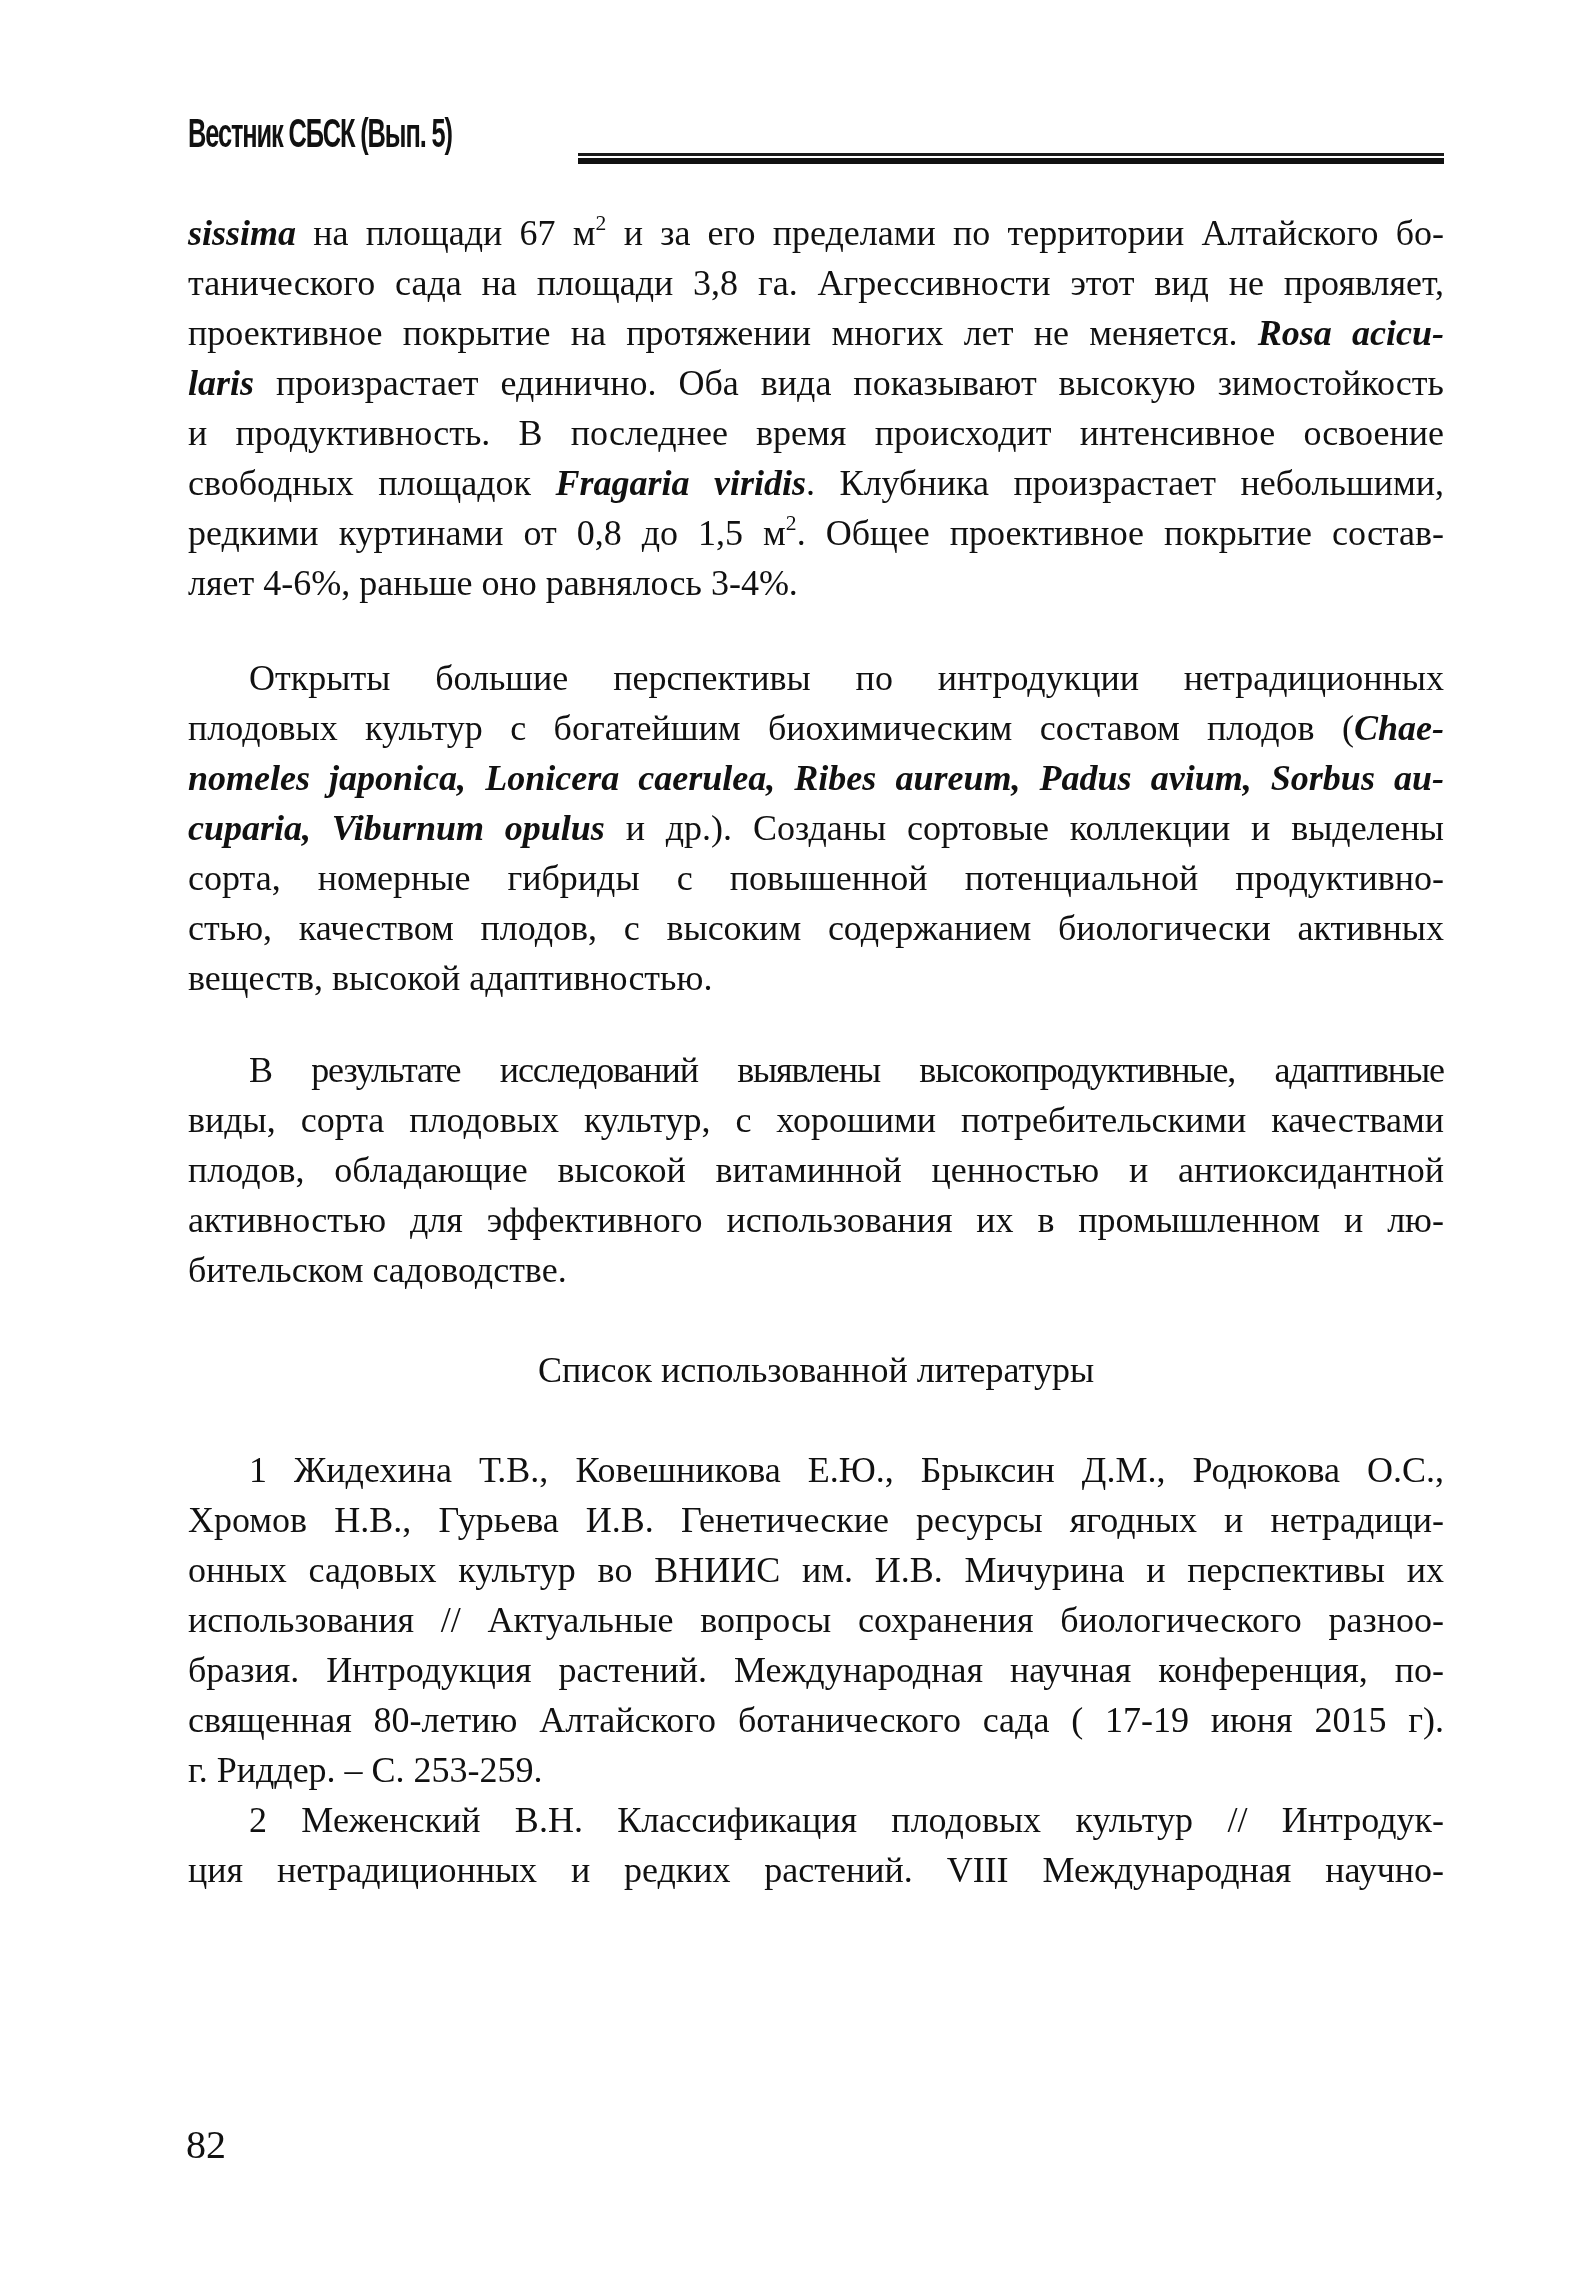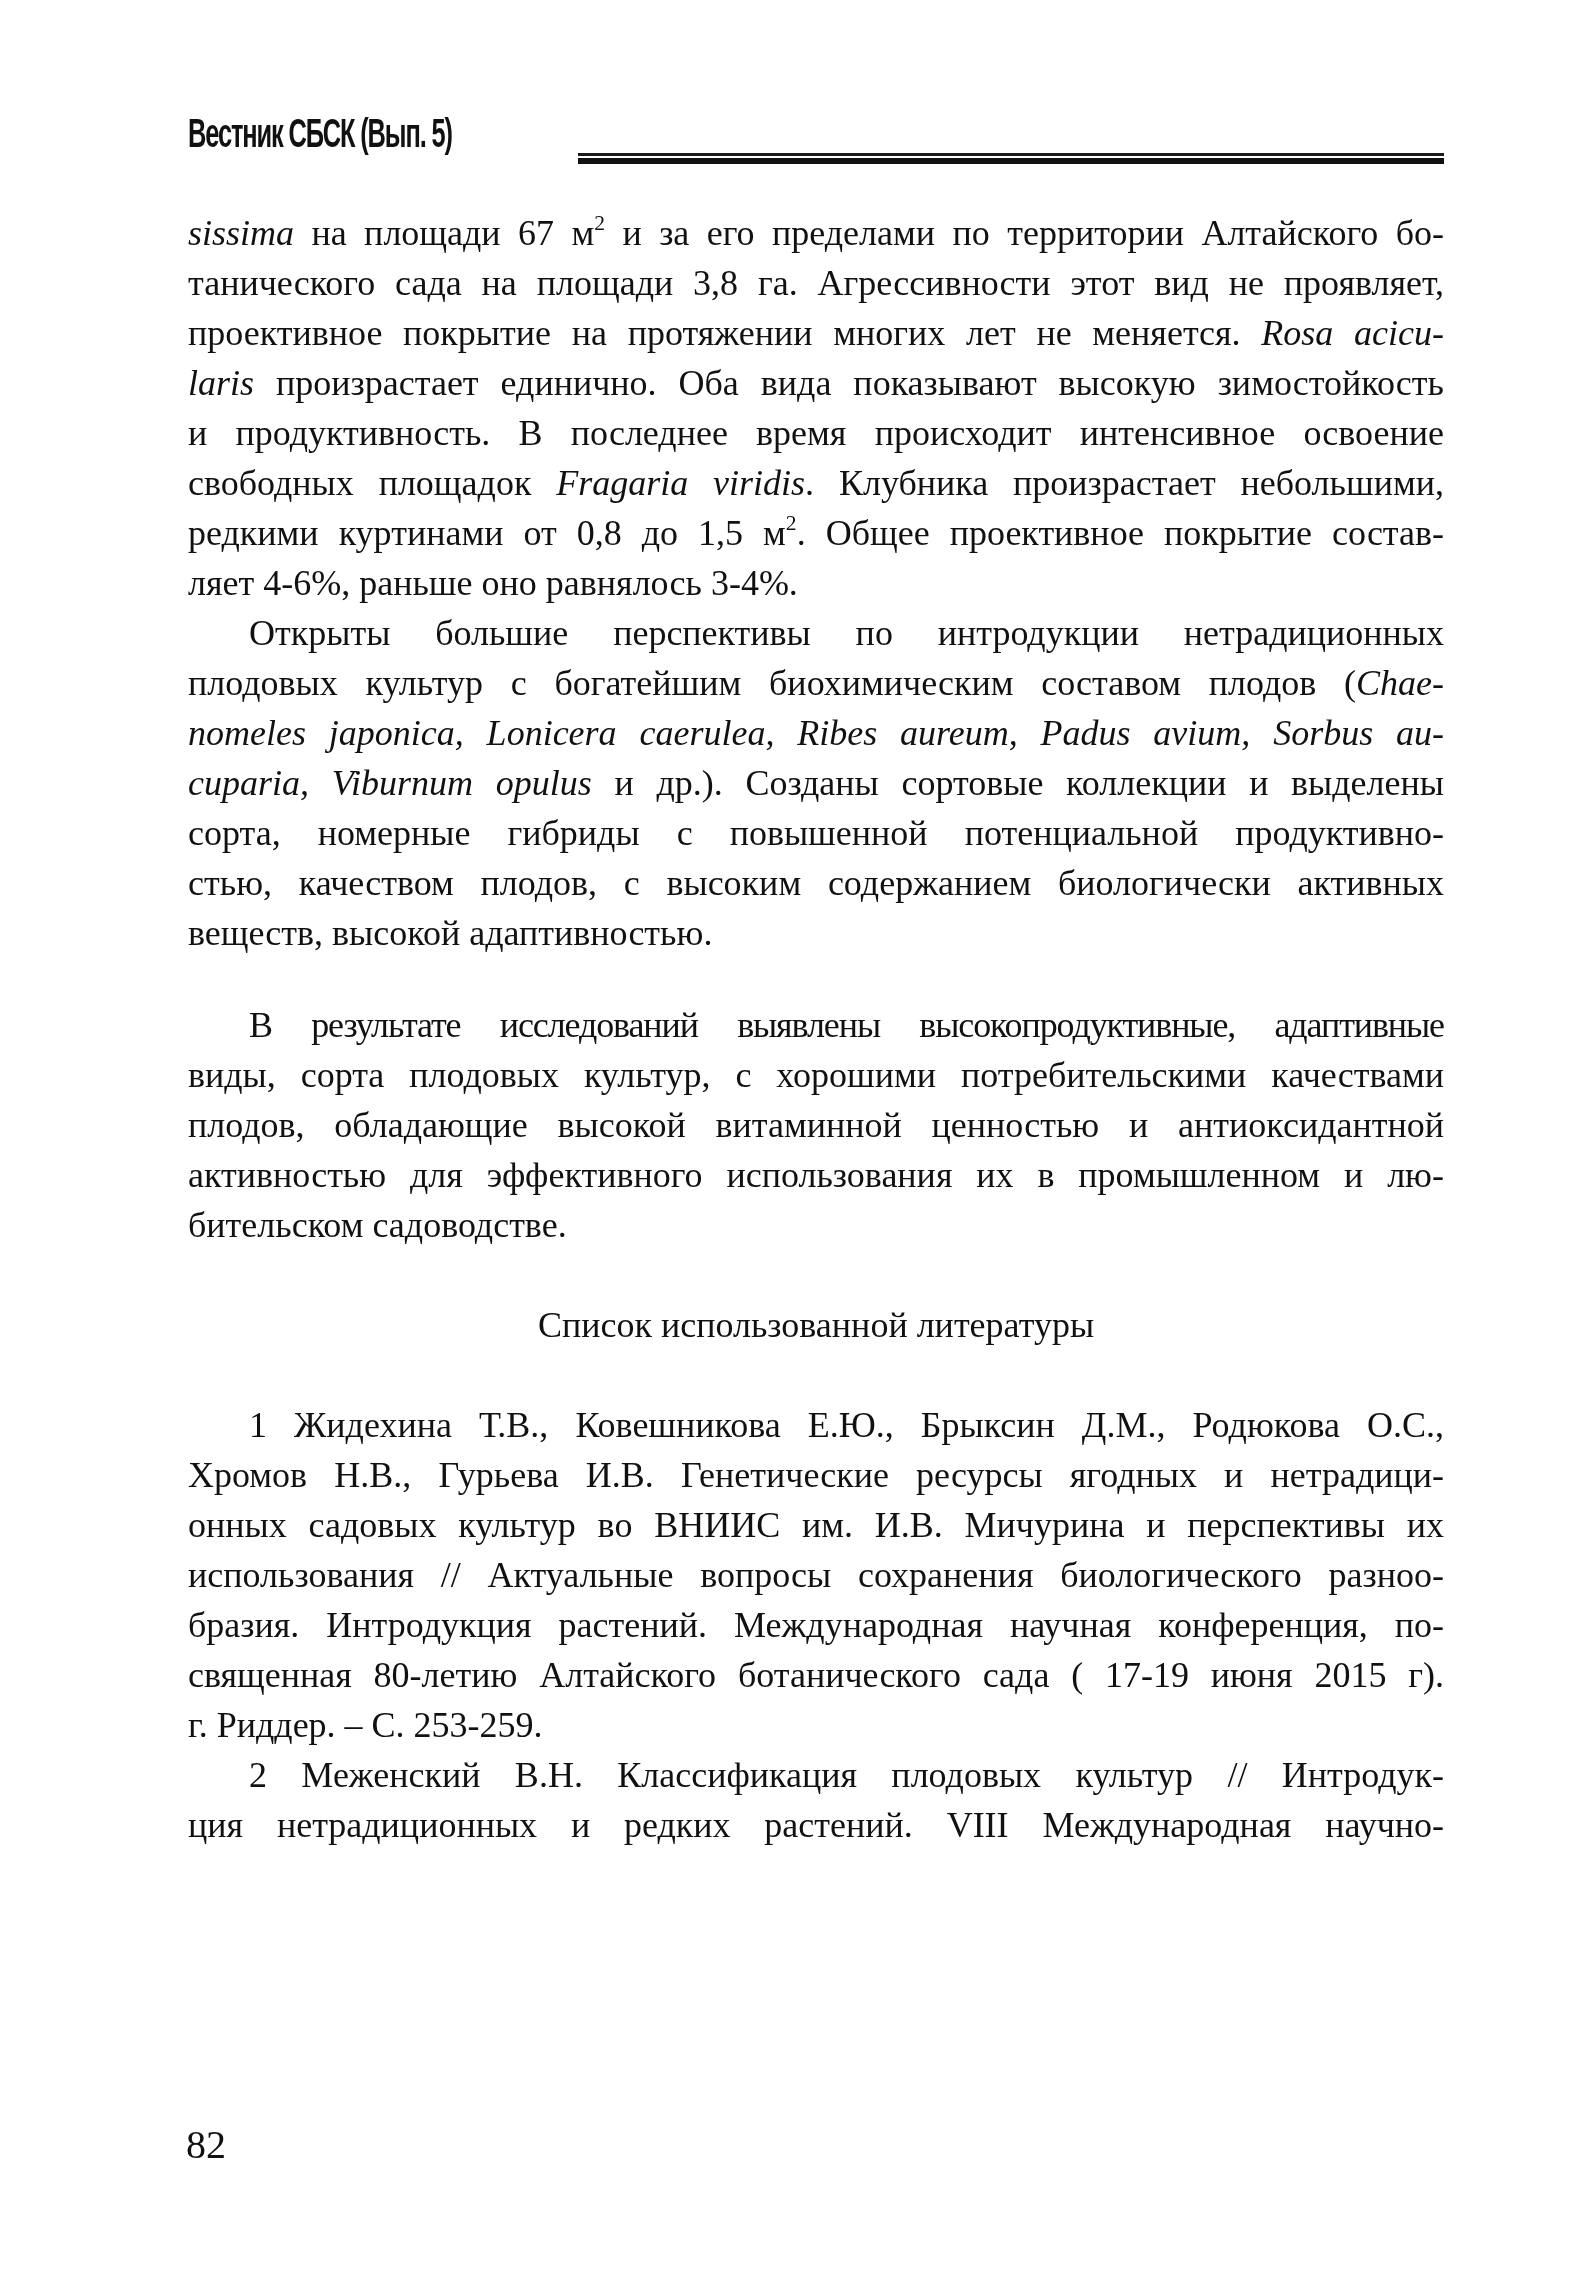--- a/index.html
+++ b/index.html
@@ -7,21 +7,21 @@
   .header { position:absolute; left:188px; top:106px; width:1256px; height:63px; }
   .header-title { position:absolute; left:0; top:0; font-family:"Liberation Sans", sans-serif; font-weight:bold; font-size:41px; letter-spacing:-1.8px; transform:scaleX(0.62); transform-origin:left top; white-space:nowrap; line-height:54px; color:#111; }
   .header-rule { position:absolute; left:390px; right:0; top:47px; height:12.5px; }
   .header-rule .thin { position:absolute; left:0; right:0; top:0; height:2.7px; background:#1a1a1a; }
   .header-rule .thick { position:absolute; left:0; right:0; top:5.4px; height:5.4px; background:#111; }
   .content { position:absolute; left:188px; top:208px; width:1256px; font-family:"Liberation Serif", serif; font-size:36px; line-height:50px; text-align:justify; }
   .para { margin:0; text-indent:0; }
   .line { display:block; text-align:justify; text-align-last:justify; white-space:nowrap; }
   .line.last { text-align-last:left; }
   .line.center { text-align:right; text-align-last:center; }
-  .content i { font-style:italic; }
+  .content i { font-style:italic;font-weight:bold; }
   sup { font-size:0.6em; line-height:0; vertical-align:0.7em; }
   .gap { height:50px; }
   .page-number { position:absolute; left:186px; top:2121px; font-family:"Liberation Serif", serif; font-size:40px; }
 </style>
 </head>
 <body>
 
 <div class="header">
   <div class="header-title">Вестник СБСК (Вып. 5)</div>
   <div class="header-rule">
@@ -37,21 +37,21 @@
     <span class="line">танического сада на площади 3,8 га. Агрессивности этот вид не проявляет,</span>
     <span class="line"><span>проективное покрытие на протяжении многих лет не меняется. </span><i>Rosa acicu-</i></span>
     <span class="line"><i>laris</i><span> произрастает единично. Оба вида показывают высокую зимостойкость</span></span>
     <span class="line">и продуктивность. В последнее время происходит интенсивное освоение</span>
     <span class="line"><span>свободных площадок </span><i>Fragaria viridis</i><span>. Клубника произрастает небольшими,</span></span>
     <span class="line"><span>редкими куртинами от 0,8 до 1,5 м</span><sup>2</sup><span>. Общее проективное покрытие состав-</span></span>
     <span class="line last">ляет 4-6%, раньше оно равнялось 3-4%.</span>
   </div>
 
   <div class="para">
-    <span class="line" style="padding-left:61px;">Открыты большие перспективы по интродукции нетрадиционных</span>
+    <span class="line" style="padding-left:61px;margin-top:45px;">Открыты большие перспективы по интродукции нетрадиционных</span>
     <span class="line"><span>плодовых культур с богатейшим биохимическим составом плодов (</span><i>Chae-</i></span>
     <span class="line"><i>nomeles japonica, Lonicera caerulea, Ribes aureum, Padus avium, Sorbus au-</i></span>
     <span class="line"><i>cuparia, Viburnum opulus</i><span> и др.). Созданы сортовые коллекции и выделены</span></span>
     <span class="line">сорта, номерные гибриды с повышенной потенциальной продуктивно-</span>
     <span class="line">стью, качеством плодов, с высоким содержанием биологически активных</span>
     <span class="line last">веществ, высокой адаптивностью.</span>
   </div>
 
   <div class="para">
     <span class="line" style="padding-left:61px; letter-spacing:-1.1px;margin-top:42px;">В результате исследований выявлены высокопродуктивные, адаптивные</span>

